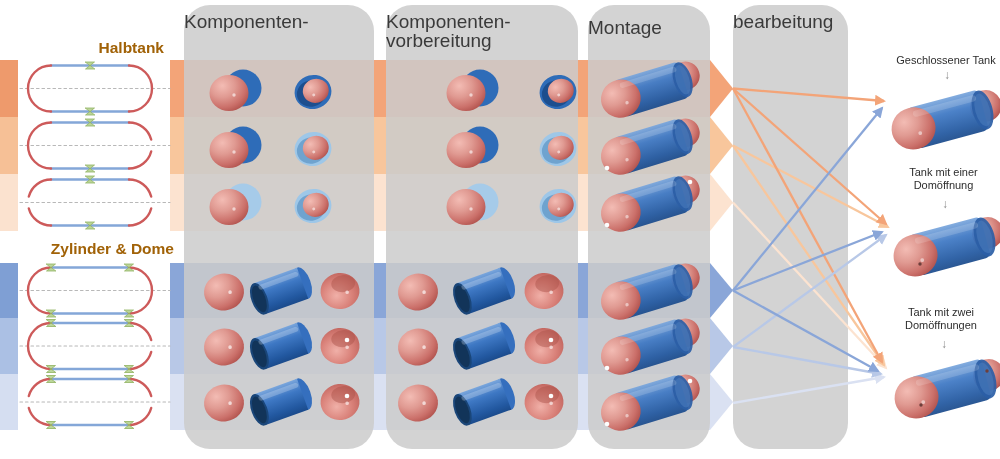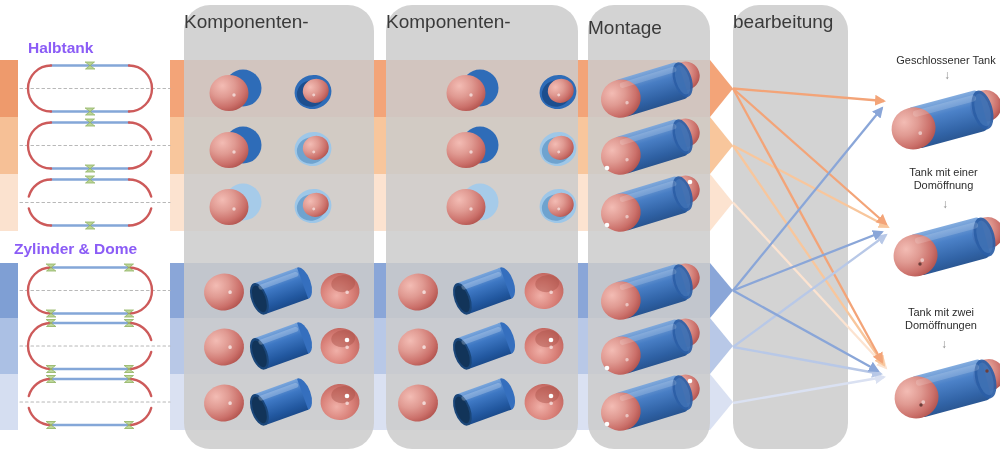--- a/index.html
+++ b/index.html
@@ -6,21 +6,21 @@
   .canvas{position:relative;width:1000px;height:459px;background:#fff;overflow:hidden;
           font-family:"Liberation Sans", sans-serif;}
   .band,.swatch{position:absolute;z-index:1;}
   .band{left:170px;width:540px;}
   .swatch{left:0;width:18px;}
   .col{position:absolute;top:5px;height:444px;border-radius:26px;z-index:2;}
   .col-h{padding-top:7px;text-align:left;font-size:19px;line-height:19px;color:#3a3a3a;}
   .col-h span{display:block;}
   .col.one-line .col-h{padding-top:13px;}
   .gfx{position:absolute;left:0;top:0;z-index:3;pointer-events:none;}
-  .group-label{position:absolute;z-index:4;text-align:left;font-size:15.5px;font-weight:600;color:#8b5cf6;}
+  .group-label{position:absolute;z-index:4;text-align:right;font-size:15.5px;font-weight:600;color:#a16207;}
   .out-label{position:absolute;z-index:4;text-align:center;font-size:11px;line-height:13px;color:#2d2d2d;}
   .pointer{position:absolute;z-index:4;width:16px;text-align:center;font-size:12px;}
 </style>
 </head>
 <body>
 
 <div class="canvas">
 
   <div class="band" style="top: 60px; height: 57px; background: rgb(243, 164, 120);"></div>
   <div class="band" style="top: 117px; height: 57px; background: rgb(248, 198, 156);"></div>
@@ -37,20 +37,21 @@
   <div class="swatch" style="top: 374px; height: 56px; background: rgb(213, 222, 241);"></div>
 
   <div class="col" style="left: 184px; width: 190px; background: rgba(203, 203, 203, 0.85);">
     <div class="col-h">
       <span>Komponenten-</span>
     </div>
   </div>
   <div class="col" style="left: 386px; width: 192px; background: rgba(203, 203, 203, 0.85);">
     <div class="col-h">
       <span>Komponenten-</span>
+      <span>vorbereitung</span>
     </div>
   </div>
   <div class="col one-line" style="left: 588px; width: 122px; background: rgba(203, 203, 203, 0.85);">
     <div class="col-h">
       <span>Montage</span>
       <span></span>
     </div>
   </div>
   <div class="col" style="left: 733px; width: 115px; background: rgba(203, 203, 203, 0.85);">
     <div class="col-h">

